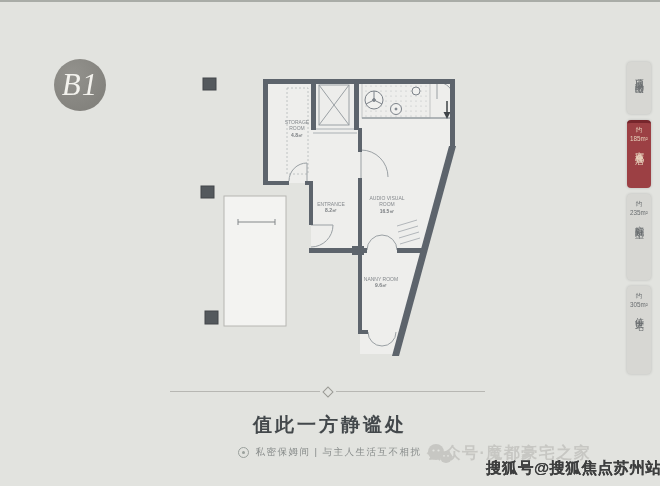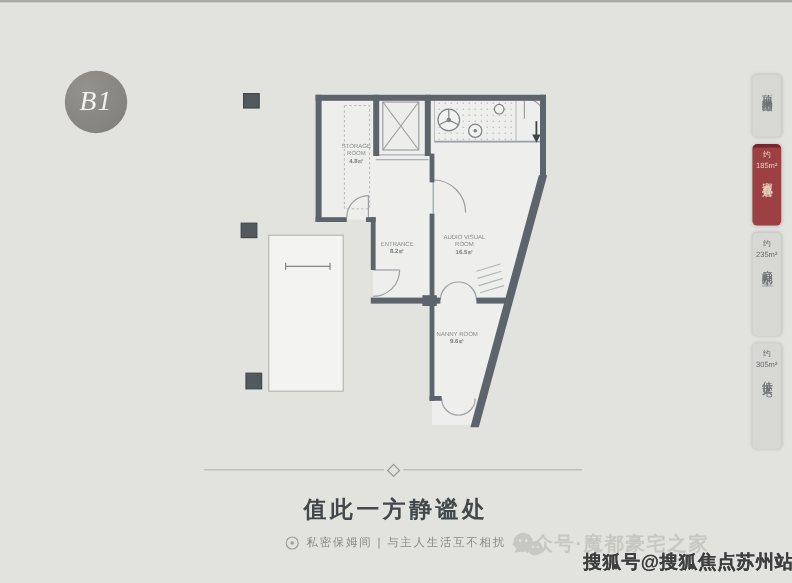--- a/index.html
+++ b/index.html
@@ -4,21 +4,21 @@
 <style>
   html,body{margin:0;padding:0;}
   body{font-family:"Liberation Sans",sans-serif;background:#cfcfcb;}
   #stage{position:relative;width:660px;height:486px;background:#e2e3df;overflow:hidden;}
   .top-line{position:absolute;left:0;top:0;width:660px;height:2px;background:#a9aca7;}
 
   
   .b1-badge{position:absolute;left:54px;top:59px;width:52px;height:52px;border-radius:50%;
     background:radial-gradient(circle at 35% 30%, #93928d, #7e7d78);
     display:flex;align-items:center;justify-content:center;
-    color:#f3f2ed;font-family:"Liberation Serif",serif;font-style:italic;font-size:23px;letter-spacing:1px;}
+    color:#f3f2ed;font-family:"Liberation Serif",serif;font-style:italic;font-size:31px;letter-spacing:1px;}
 
   
   .side-tabs{position:absolute;right:9px;top:62px;width:24px;display:flex;flex-direction:column;}
   .tab{width:24px;border-radius:4px;background:#d7d7d3;color:#6a6e70;
     box-shadow:0 0 3px rgba(0,0,0,.18);display:flex;flex-direction:column;align-items:center;
     padding-top:7px;box-sizing:border-box;margin-bottom:6px;}
   .tab .t-approx{font-size:6.5px;line-height:1;}
   .tab .t-area{font-size:7px;line-height:1.1;transform:scale(.9);margin:1px 0 2px 0;white-space:nowrap;}
   .tab .t-name{writing-mode:vertical-rl;text-orientation:upright;font-size:9px;letter-spacing:1.5px;line-height:1;}
   .tab.t1{height:52px;}

